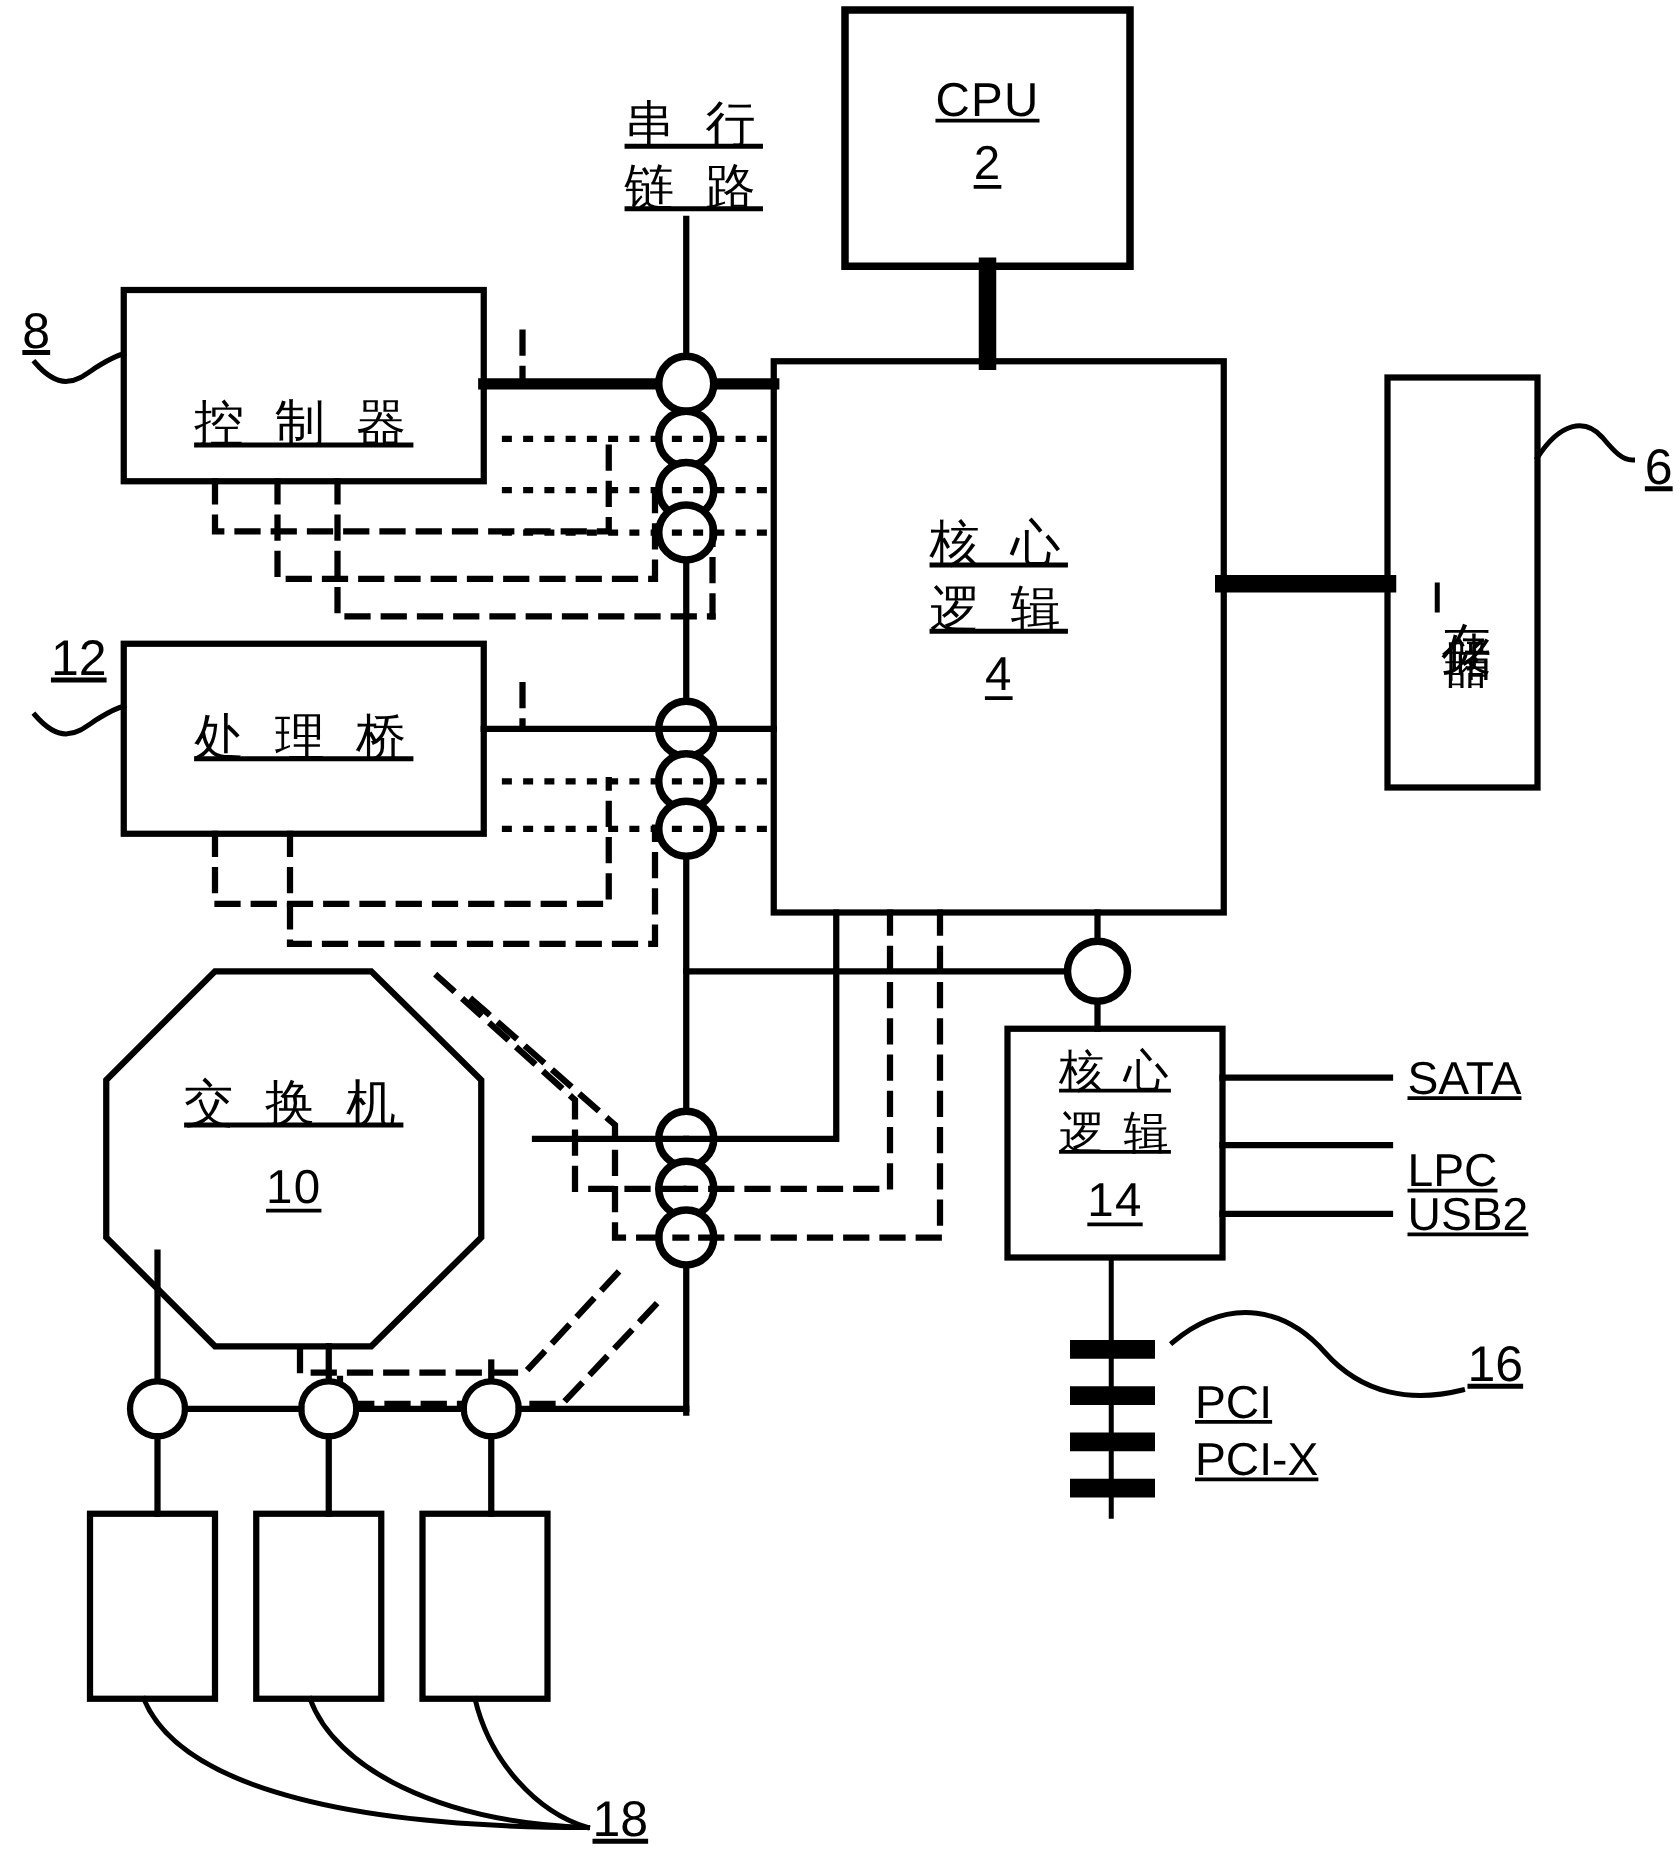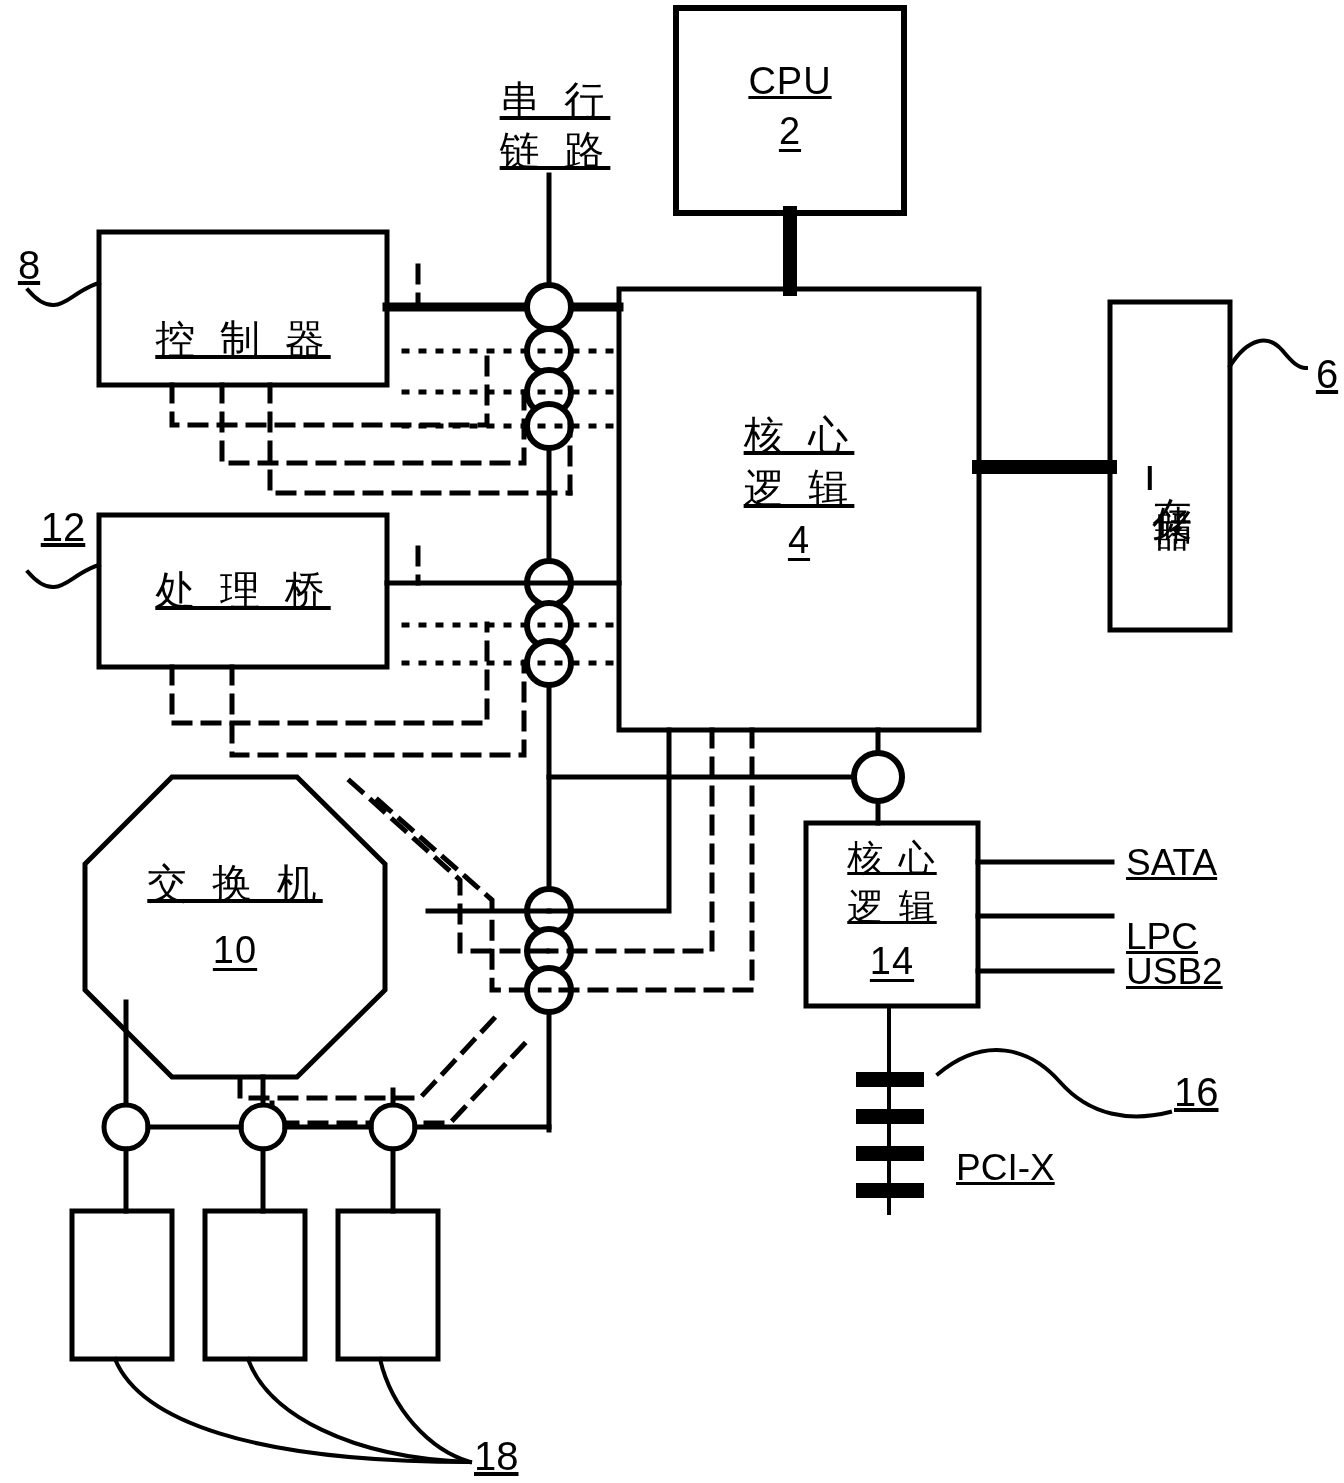--- a/index.html
+++ b/index.html
@@ -150,18 +150,19 @@
   <div class="lbl lat u" style="left:85px; top:929px; width:300px;">10</div>
 
   <div class="lbl cjk" style="left:806px; top:838px; width:172px; font-size:36px; letter-spacing:2px;">核 心</div>
   <div class="lbl cjk" style="left:806px; top:887px; width:172px; font-size:36px; letter-spacing:2px;">逻 辑</div>
   <div class="lbl lat u" style="left:806px; top:940px; width:172px;">14</div>
 
   <div class="lbl io" style="left:1126px; top:842px; width:200px; text-align:left;">SATA</div>
   <div class="lbl io" style="left:1126px; top:896px; width:200px; text-align:left;margin-top:20px;">LPC</div>
   <div class="lbl io" style="left:1126px; top:951px; width:200px; text-align:left;">USB2</div>
 
+  <div class="lbl io" style="left:956px; top:1101px; width:200px; text-align:left;">PCI</div>
   <div class="lbl io" style="left:956px; top:1147px; width:200px; text-align:left;">PCI-X</div>
   <div class="lbl refnum" style="left:1174px; top:1070px; width:60px; text-align:left;">16</div>
 
   <div class="lbl refnum" style="left:474px; top:1434px; width:70px; text-align:left;">18</div>
 
 </div>
 
 </body></html>

